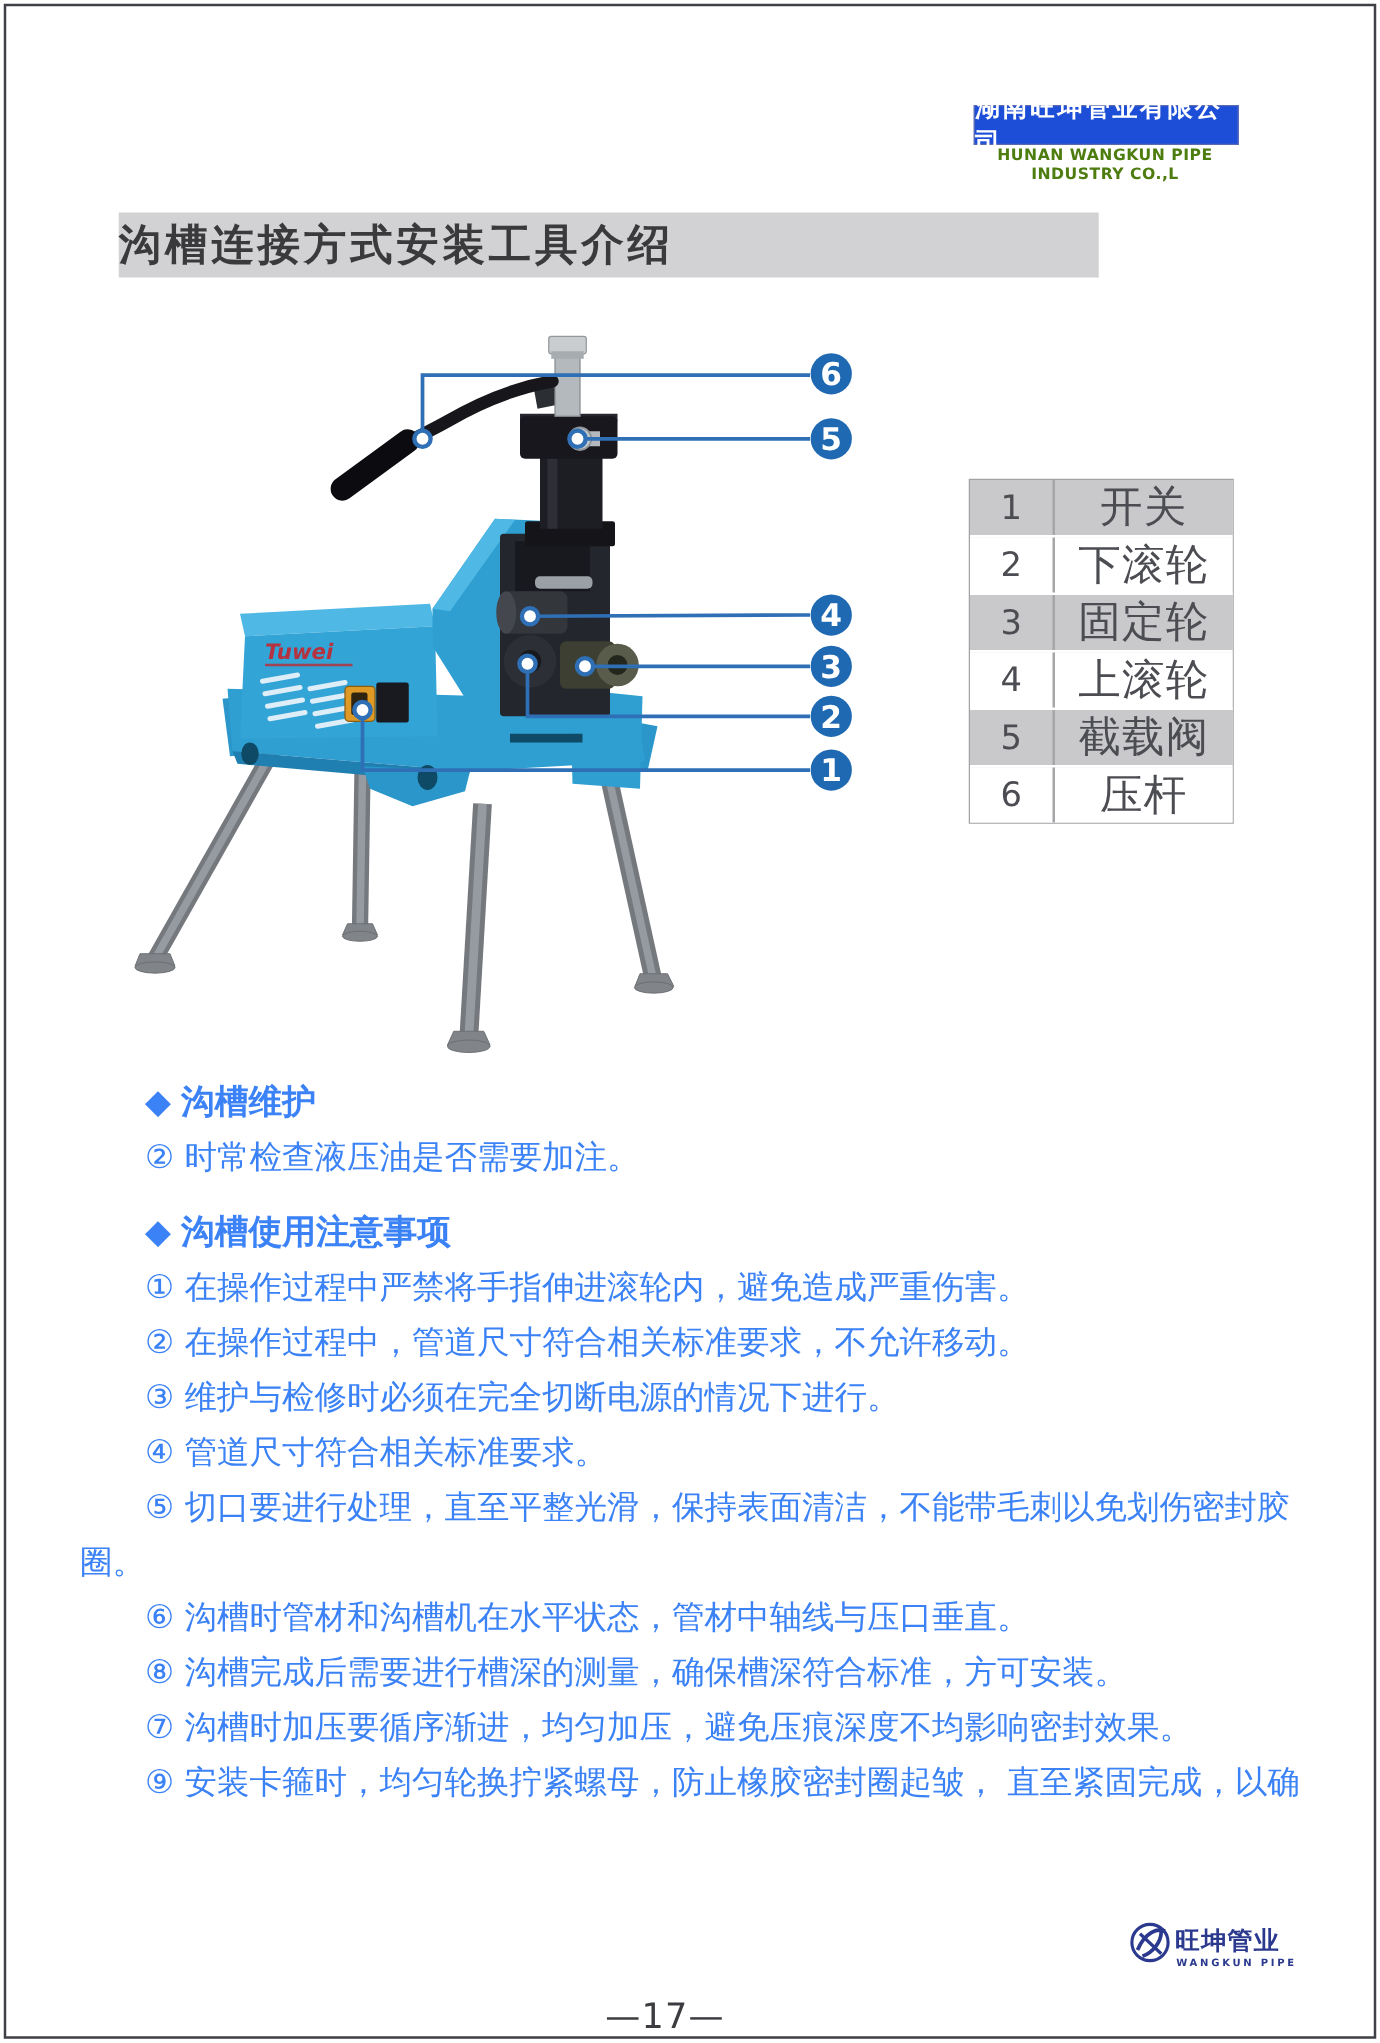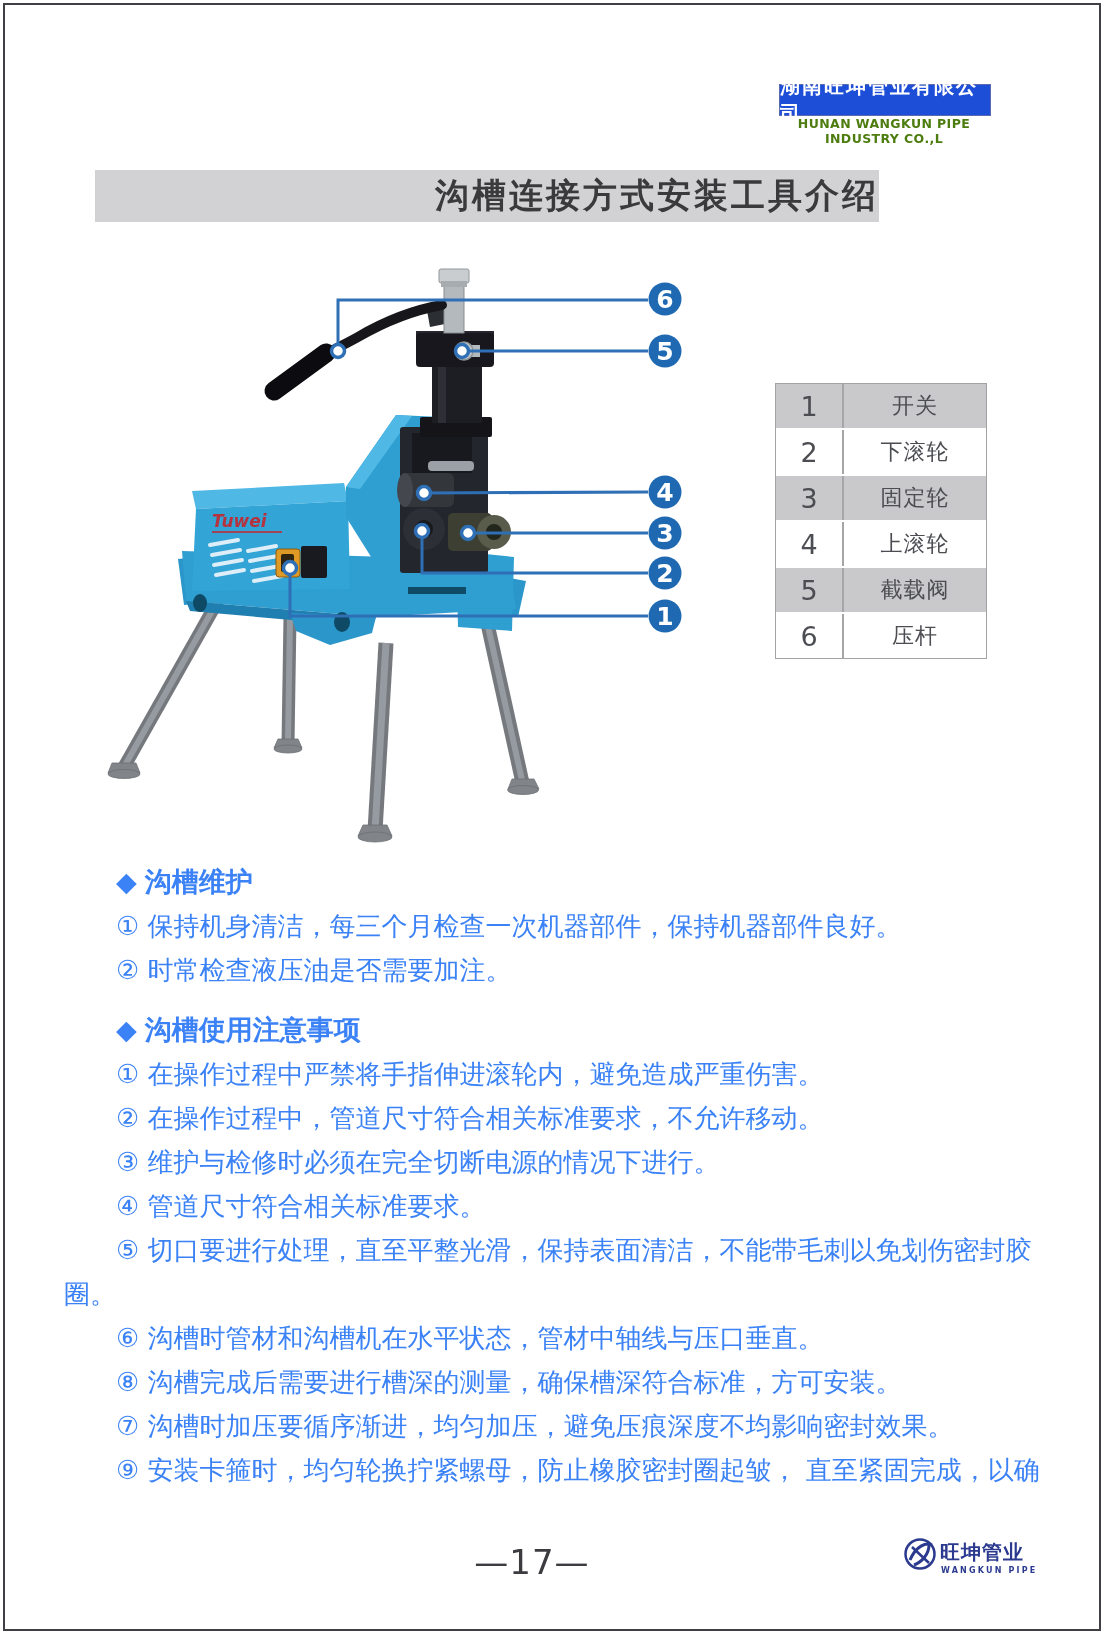--- a/index.html
+++ b/index.html
@@ -10,43 +10,43 @@
   .frame{position:absolute;left:3px;top:3px;right:3px;bottom:3px;border:2px solid #3e4046;pointer-events:none;}
 
   
   .badge{position:absolute;left:779px;top:84px;width:210px;height:30px;background:#1d4ed8;border:1px solid #5a6ab0;
     color:#ffffff;font-size:20px;font-weight:bold;letter-spacing:2px;display:flex;align-items:center;justify-content:center;}
   .badge-en{position:absolute;left:770px;top:116px;width:228px;text-align:center;font-size:12.5px;font-weight:600;
     color:#4d7c0f;letter-spacing:0.4px;}
 
   
   .title-bar{position:absolute;left:95px;top:170px;width:784px;height:52px;background:#d2d2d4;
-    display:flex;align-items:center;justify-content:flex-end;font-size:34px;font-weight:bold;color:#3a3a3c;letter-spacing:3px;}
+    display:flex;align-items:center;justify-content:flex-start;font-size:34px;font-weight:bold;color:#3a3a3c;letter-spacing:3px;}
 
   
   .figure{position:absolute;left:90px;top:265px;width:600px;height:585px;}
 
   
   .parts-table{position:absolute;left:775px;top:383px;width:210px;border:1px solid #a3a3a6;background:#fff;}
   .prow{display:flex;height:44px;border-bottom:2px solid #ffffff;}
   .prow:last-child{border-bottom:none;}
   .prow.gray{background:#c9c9cb;}
   .prow.white{background:#ffffff;}
   .pno{width:66px;display:flex;align-items:center;justify-content:center;font-size:27px;color:#4c4d52;border-right:2px solid #a6a6a9;}
-  .pname{flex:1;display:flex;align-items:center;justify-content:center;font-size:22px;color:#4c4d52;letter-spacing:1px;}
+  .pname{flex:1;display:flex;align-items:center;justify-content:center;font-size:34px;color:#4c4d52;letter-spacing:1px;}
 
   
   .text-block{position:absolute;left:64px;top:860px;width:1004px;font-size:26px;line-height:44px;color:#3b82f6;}
   .sec-heading{font-weight:bold;font-size:27px;text-indent:52px;}
   .sec-heading .diamond{margin-right:8px;}
   .item{margin:0;text-indent:52px;}
   .sec2{margin-top:16px;}
 
   
-  .footer-page{position:absolute;left:452px;top:1542px;width:160px;text-align:center;font-size:34px;color:#3c3c40;letter-spacing:1px;}
+  .footer-page{position:absolute;left:452px;top:1596px;width:160px;text-align:center;font-size:28px;color:#3c3c40;letter-spacing:1px;}
   .footer-logo{position:absolute;left:902px;top:1528px;width:150px;height:52px;}
 </style>
 </head>
 <body>
 
 <div class="frame"></div>
 
 <div class="badge">
   <span>湖南旺坤管业有限公司</span>
 </div>
@@ -206,21 +206,20 @@
     <div class="pno">6</div>
     <div class="pname">压杆</div>
   </div>
 </div>
 
 <div class="text-block">
   <div class="sec">
     <div class="sec-heading">
       <span class="diamond">◆</span><span>沟槽维护</span>
     </div>
-    <p class="item">① 保持机身清洁，每三个月检查一次机器部件，保持机器部件良好。</p>
     <p class="item">② 时常检查液压油是否需要加注。</p>
   </div>
   <div class="sec sec2">
     <div class="sec-heading">
       <span class="diamond">◆</span><span>沟槽使用注意事项</span>
     </div>
     <p class="item">① 在操作过程中严禁将手指伸进滚轮内，避免造成严重伤害。</p>
     <p class="item">② 在操作过程中，管道尺寸符合相关标准要求，不允许移动。</p>
     <p class="item">③ 维护与检修时必须在完全切断电源的情况下进行。</p>
     <p class="item">④ 管道尺寸符合相关标准要求。</p>

